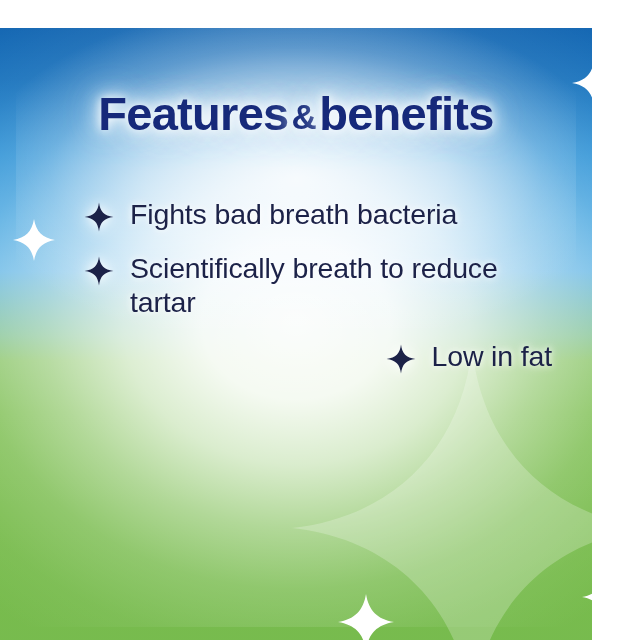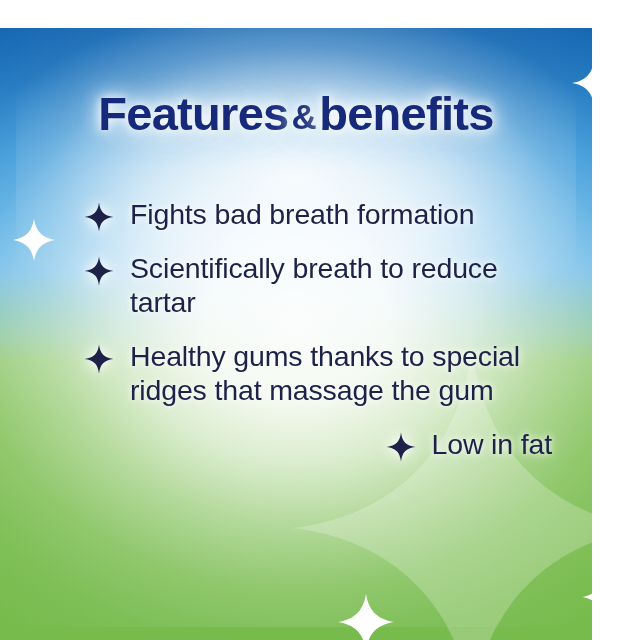--- a/index.html
+++ b/index.html
@@ -240,41 +240,33 @@
     </div>
 
     <div class="bullet-list">
 
       <div class="bullet-row">
         <span class="bullet-icon">
           <svg viewBox="0 0 100 100" aria-hidden="true">
             <path d="M50 2 C54 33 67 46 98 50 C67 54 54 67 50 98 C46 67 33 54 2 50 C33 46 46 33 50 2 Z" fill="#1c2248"></path>
           </svg>
         </span>
-        <span class="bullet-text">Fights bad breath formation</span>
+        <span class="bullet-text">Fights bad breath bacteria</span>
       </div>
 
       <div class="bullet-row">
         <span class="bullet-icon">
           <svg viewBox="0 0 100 100" aria-hidden="true">
             <path d="M50 2 C54 33 67 46 98 50 C67 54 54 67 50 98 C46 67 33 54 2 50 C33 46 46 33 50 2 Z" fill="#1c2248"></path>
           </svg>
         </span>
         <span class="bullet-text">Scientifically breath to reduce tartar</span>
       </div>
 
 
-      <div class="bullet-row">
-        <span class="bullet-icon">
-          <svg viewBox="0 0 100 100" aria-hidden="true">
-            <path d="M50 2 C54 33 67 46 98 50 C67 54 54 67 50 98 C46 67 33 54 2 50 C33 46 46 33 50 2 Z" fill="#1c2248"></path>
-          </svg>
-        </span>
-        <span class="bullet-text">Healthy gums thanks to special ridges that massage the gum</span>
-      </div>
 
       <div class="bullet-row">
         <span class="bullet-icon">
           <svg viewBox="0 0 100 100" aria-hidden="true">
             <path d="M50 2 C54 33 67 46 98 50 C67 54 54 67 50 98 C46 67 33 54 2 50 C33 46 46 33 50 2 Z" fill="#1c2248"></path>
           </svg>
         </span>
         <span class="bullet-text">Low in fat</span>
       </div>
 

